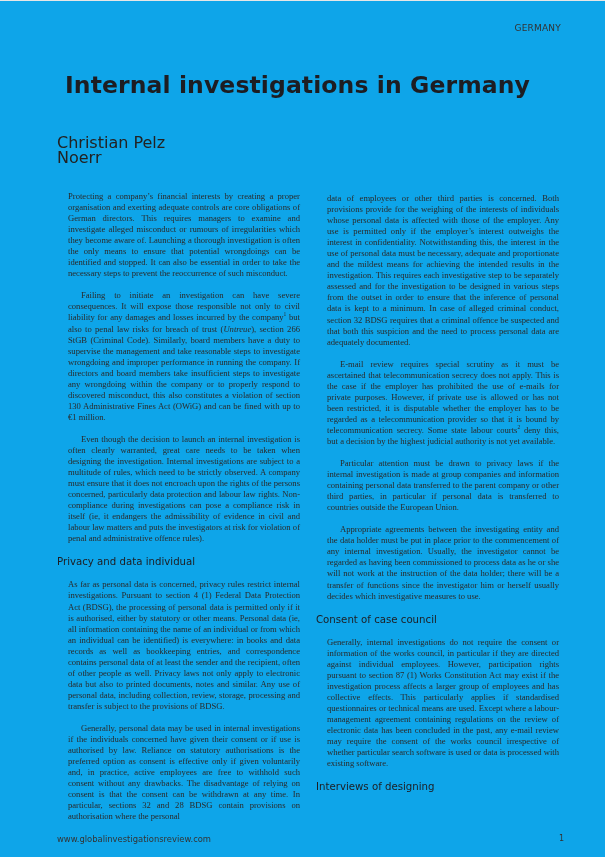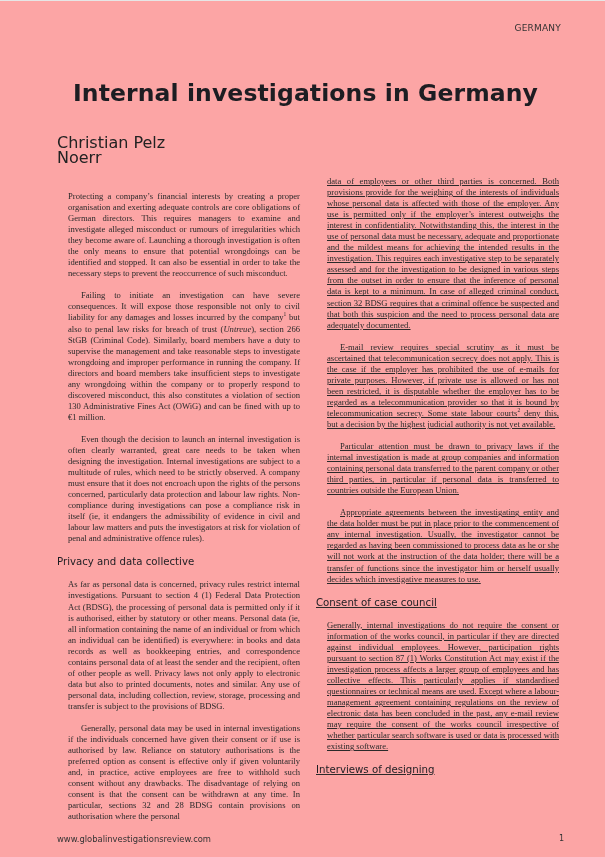--- a/index.html
+++ b/index.html
@@ -1,38 +1,38 @@
 <!DOCTYPE html>
 <html><head>
 <meta charset="utf-8">
 <style>
   html, body { margin: 0; padding: 0; background: #ffffff; }
   body {
     width: 605px; height: 857px; position: relative; overflow: hidden;
     color: #231f20;
   }
-  .page { position: absolute; left: 0; top: 0; width: 605px; height: 857px; background: #fca5a5; border-top: 1px solid #e6e6e6; box-sizing: border-box; }
+  .page { position: absolute; left: 0; top: 0; width: 605px; height: 857px; background: #0ea5e9; border-top: 1px solid #e6e6e6; box-sizing: border-box; }
   .running-head {
     position: absolute; right: 44px; top: 22px;
     font-family: "DejaVu Sans", sans-serif; font-size: 9px; letter-spacing: 0.2px; color: #333;
   }
   .title {
-    position: absolute; left: 57px; top: 62px; margin: 16px;
+    position: absolute; left: 57px; top: 62px; margin: 8px;
     font-family: "DejaVu Sans", sans-serif; font-weight: bold; font-size: 23.5px;
     color: #1d1d22; letter-spacing: 0.1px;
   }
   .author { position: absolute; left: 57px; top: 134px; font-family: "DejaVu Sans", sans-serif; font-size: 16px; line-height: 15px; color: #222; }
   .author .firm { display: block; }
   .col {
     position: absolute; top: 179px; width: 254px;
     font-family: "Liberation Serif", serif; font-size: 8.6px; line-height: 11.05px;
     color: #2a2a2a; text-align: justify; hyphens: auto;
   }
   .col.left { left: 57px; }
-  .col.right { left: 316px; top: 164px; text-decoration: underline; }
+  .col.right { left: 316px; top: 181px; }
   .col p { margin: 11px; }
   .col p.indent { text-indent: 13px; }
   .col h2 {
     margin: 9px 0 1px 0; font-family: "DejaVu Sans", sans-serif; font-weight: normal;
     font-size: 10.2px; line-height: 13px; color: #1d1d22; text-align: left;
   }
   .col sup { font-size: 5.5px; line-height: 0; }
   .col em { font-style: italic; }
   .footer-url {
     position: absolute; left: 57px; top: 833px;
@@ -54,21 +54,21 @@
 
   <div class="author">
     <span class="name">Christian Pelz</span>
     <span class="firm">Noerr</span>
   </div>
 
   <div class="col left">
     <p>Protecting a company’s financial interests by creating a proper organisation and exerting adequate controls are core obligations of German directors. This requires managers to examine and investigate alleged misconduct or rumours of irregularities which they become aware of. Launching a thorough investigation is often the only means to ensure that potential wrongdoings can be identified and stopped. It can also be essential in order to take the necessary steps to prevent the reoccurrence of such misconduct.</p>
     <p class="indent"><span>Failing to initiate an investigation can have severe consequences. It will expose those responsible not only to civil liability for any damages and losses incurred by the company</span><sup>1</sup><span> but also to penal law risks for breach of trust (</span><em>Untreue</em><span>), section 266 StGB (Criminal Code). Similarly, board members have a duty to supervise the management and take reasonable steps to investigate wrongdoing and improper performance in running the company. If directors and board members take insufficient steps to investigate any wrongdoing within the company or to properly respond to discovered misconduct, this also constitutes a violation of section 130 Administrative Fines Act (OWiG) and can be fined with up to €1 million.</span></p>
     <p class="indent">Even though the decision to launch an internal investigation is often clearly warranted, great care needs to be taken when designing the investigation. Internal investigations are subject to a multitude of rules, which need to be strictly observed. A company must ensure that it does not encroach upon the rights of the persons concerned, particularly data protection and labour law rights. Non-compliance during investigations can pose a compliance risk in itself (ie, it endangers the admissibility of evidence in civil and labour law matters and puts the investigators at risk for violation of penal and administrative offence rules).</p>
-    <h2>Privacy and data collective</h2>
+    <h2>Privacy and data individual</h2>
     <p>As far as personal data is concerned, privacy rules restrict internal investigations. Pursuant to section 4 (1) Federal Data Protection Act (BDSG), the processing of personal data is permitted only if it is authorised, either by statutory or other means. Personal data (ie, all information containing the name of an individual or from which an individual can be identified) is everywhere: in books and data records as well as bookkeeping entries, and correspondence contains personal data of at least the sender and the recipient, often of other people as well. Privacy laws not only apply to electronic data but also to printed documents, notes and similar. Any use of personal data, including collection, review, storage, processing and transfer is subject to the provisions of BDSG.</p>
     <p class="indent">Generally, personal data may be used in internal investigations if the individuals concerned have given their consent or if use is authorised by law. Reliance on statutory authorisations is the preferred option as consent is effective only if given voluntarily and, in practice, active employees are free to withhold such consent without any drawbacks. The disadvantage of relying on consent is that the consent can be withdrawn at any time. In particular, sections 32 and 28 BDSG contain provisions on authorisation where the personal</p>
   </div>
 
   <div class="col right">
     <p>data of employees or other third parties is concerned. Both provisions provide for the weighing of the interests of individuals whose personal data is affected with those of the employer. Any use is permitted only if the employer’s interest outweighs the interest in confidentiality. Notwithstanding this, the interest in the use of personal data must be necessary, adequate and proportionate and the mildest means for achieving the intended results in the investigation. This requires each investigative step to be separately assessed and for the investigation to be designed in various steps from the outset in order to ensure that the inference of personal data is kept to a minimum. In case of alleged criminal conduct, section 32 BDSG requires that a criminal offence be suspected and that both this suspicion and the need to process personal data are adequately documented.</p>
     <p class="indent"><span>E-mail review requires special scrutiny as it must be ascertained that telecommunication secrecy does not apply. This is the case if the employer has prohibited the use of e-mails for private purposes. However, if private use is allowed or has not been restricted, it is disputable whether the employer has to be regarded as a telecommunication provider so that it is bound by telecommunication secrecy. Some state labour courts</span><sup>2</sup><span> deny this, but a decision by the highest judicial authority is not yet available.</span></p>
     <p class="indent">Particular attention must be drawn to privacy laws if the internal investigation is made at group companies and information containing personal data transferred to the parent company or other third parties, in particular if personal data is transferred to countries outside the European Union.</p>
     <p class="indent">Appropriate agreements between the investigating entity and the data holder must be put in place prior to the commencement of any internal investigation. Usually, the investigator cannot be regarded as having been commissioned to process data as he or she will not work at the instruction of the data holder; there will be a transfer of functions since the investigator him or herself usually decides which investigative measures to use.</p>
     <h2>Consent of case council</h2>

